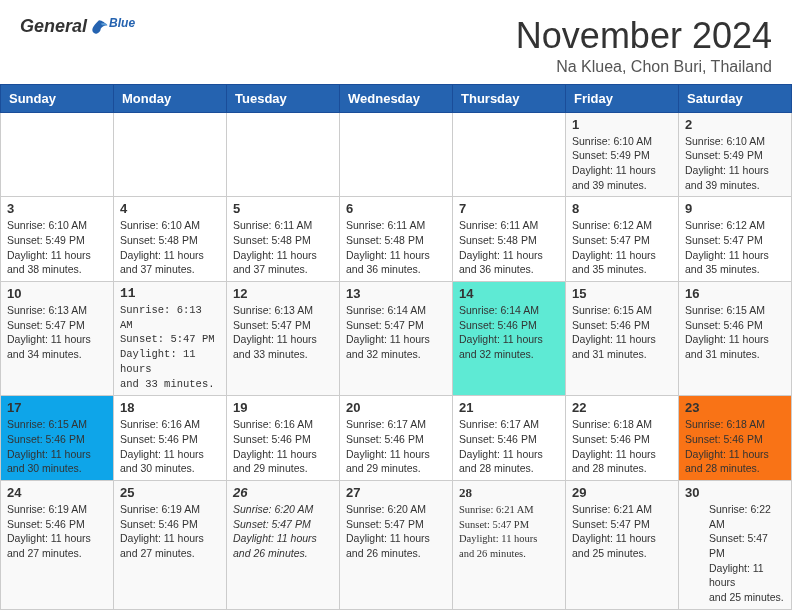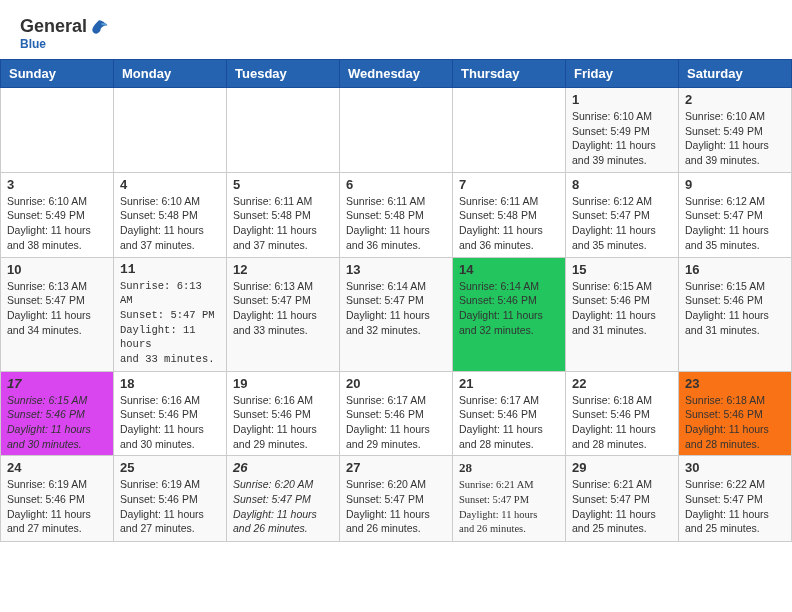--- a/index.html
+++ b/index.html
@@ -16,22 +16,23 @@
       padding: 0;
     }
     .header {
       display: flex;
       justify-content: space-between;
       align-items: flex-start;
       padding: 16px 20px 8px 20px;
     }
     .logo {
       display: flex;
-      flex-direction: column;
+      flex-direction: row;
       align-items: flex-start;
+      font-style: italic;
     }
     .logo-text {
       display: flex;
       align-items: center;
     }
     .logo-general {
       font-size: 18px;
       font-weight: bold;
       color: #333;
     }
@@ -110,20 +111,24 @@
   <div class="header">
     <div class="logo">
       <div class="logo-text">
         <span class="logo-general">General</span>
         <svg class="logo-icon" viewBox="0 0 24 24">
           <path d="M12 4 C16 4 20 8 22 10 C18 10 16 12 14 14 C14 18 10 20 8 20 C6 20 4 18 4 16 C4 12 8 8 12 4 Z" fill="#2563b0"></path>
           <path d="M14 8 C18 6 22 8 22 10 C20 10 18 10 16 10 Z" fill="#5b9bd5"></path>
         </svg>
       </div>
       <span class="logo-blue">Blue</span>
+    </div>
+    <div class="title-area">
+      <div class="month-title">November 2024</div>
+      <div class="location">Na Kluea, Chon Buri, Thailand</div>
     </div>
   </div>
 
   <table class="calendar">
     <thead>
       <tr>
         <th>Sunday</th>
         <th>Monday</th>
         <th>Tuesday</th>
         <th>Wednesday</th>
@@ -227,21 +232,21 @@
 Daylight: 11 hours
 and 33 minutes.</div>
           </td>
           <td style="background: rgb(249, 249, 249);">
             <div class="day-num">13</div>
             <div class="day-info" style="white-space: pre-line;">Sunrise: 6:14 AM
 Sunset: 5:47 PM
 Daylight: 11 hours
 and 32 minutes.</div>
           </td>
-          <td style="background: #22c55e;">
+          <td style="background: #5eead4;">
             <div class="day-num">14</div>
             <div class="day-info" style="white-space: pre-line;">Sunrise: 6:14 AM
 Sunset: 5:46 PM
 Daylight: 11 hours
 and 32 minutes.</div>
           </td>
           <td style="background: rgb(249, 249, 249);">
             <div class="day-num">15</div>
             <div class="day-info" style="white-space: pre-line;">Sunrise: 6:15 AM
 Sunset: 5:46 PM
@@ -250,21 +255,21 @@
           </td>
           <td style="background: rgb(249, 249, 249);">
             <div class="day-num">16</div>
             <div class="day-info" style="white-space: pre-line;">Sunrise: 6:15 AM
 Sunset: 5:46 PM
 Daylight: 11 hours
 and 31 minutes.</div>
           </td>
         </tr>
         <tr>
-          <td style="background: #d946ef; font-style: italic;">
+          <td style="background: #0ea5e9;">
             <div class="day-num">17</div>
             <div class="day-info" style="white-space: pre-line;">Sunrise: 6:15 AM
 Sunset: 5:46 PM
 Daylight: 11 hours
 and 30 minutes.</div>
           </td>
           <td style="background: rgb(255, 255, 255);">
             <div class="day-num">18</div>
             <div class="day-info" style="white-space: pre-line;">Sunrise: 6:16 AM
 Sunset: 5:46 PM
@@ -345,21 +350,21 @@
           </td>
           <td style="background: rgb(249, 249, 249);">
             <div class="day-num">29</div>
             <div class="day-info" style="white-space: pre-line;">Sunrise: 6:21 AM
 Sunset: 5:47 PM
 Daylight: 11 hours
 and 25 minutes.</div>
           </td>
           <td style="background: rgb(249, 249, 249);">
             <div class="day-num">30</div>
-            <div class="day-info" style="white-space: pre-line;">Sunrise: 6:22 AM
+            <div class="day-info" style="white-space: pre-line; margin-left: 24px;">Sunrise: 6:22 AM
 Sunset: 5:47 PM
 Daylight: 11 hours
 and 25 minutes.</div>
           </td>
         </tr>
       </tbody>
   </table>
 </div>
 
 </body></html>

